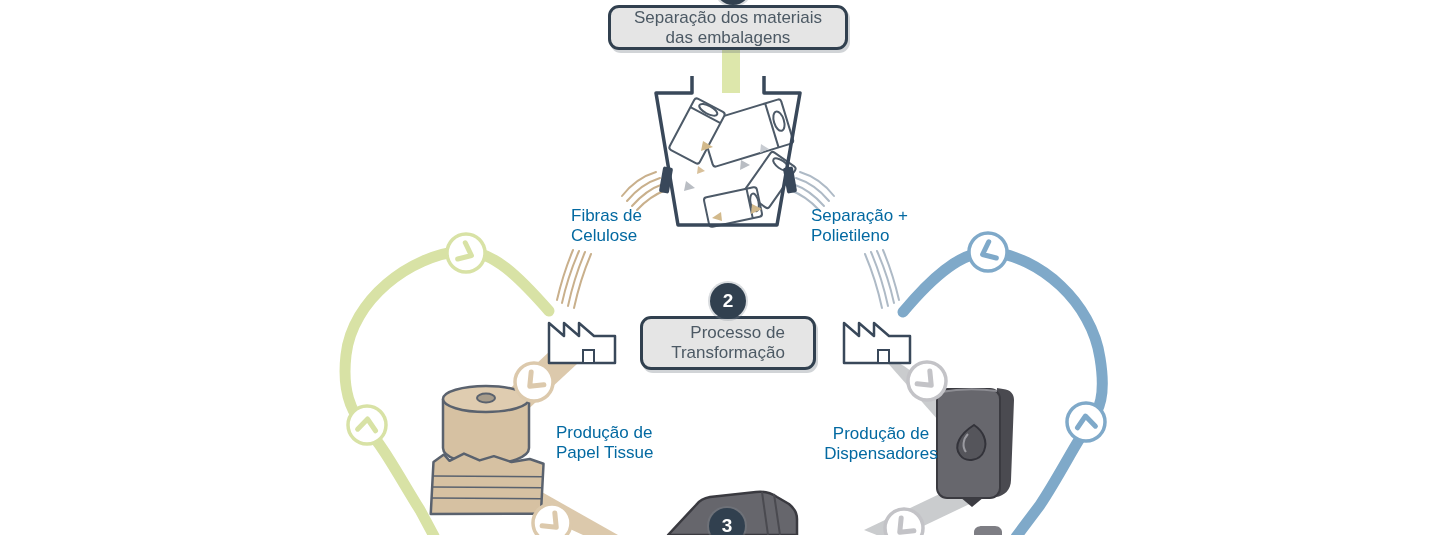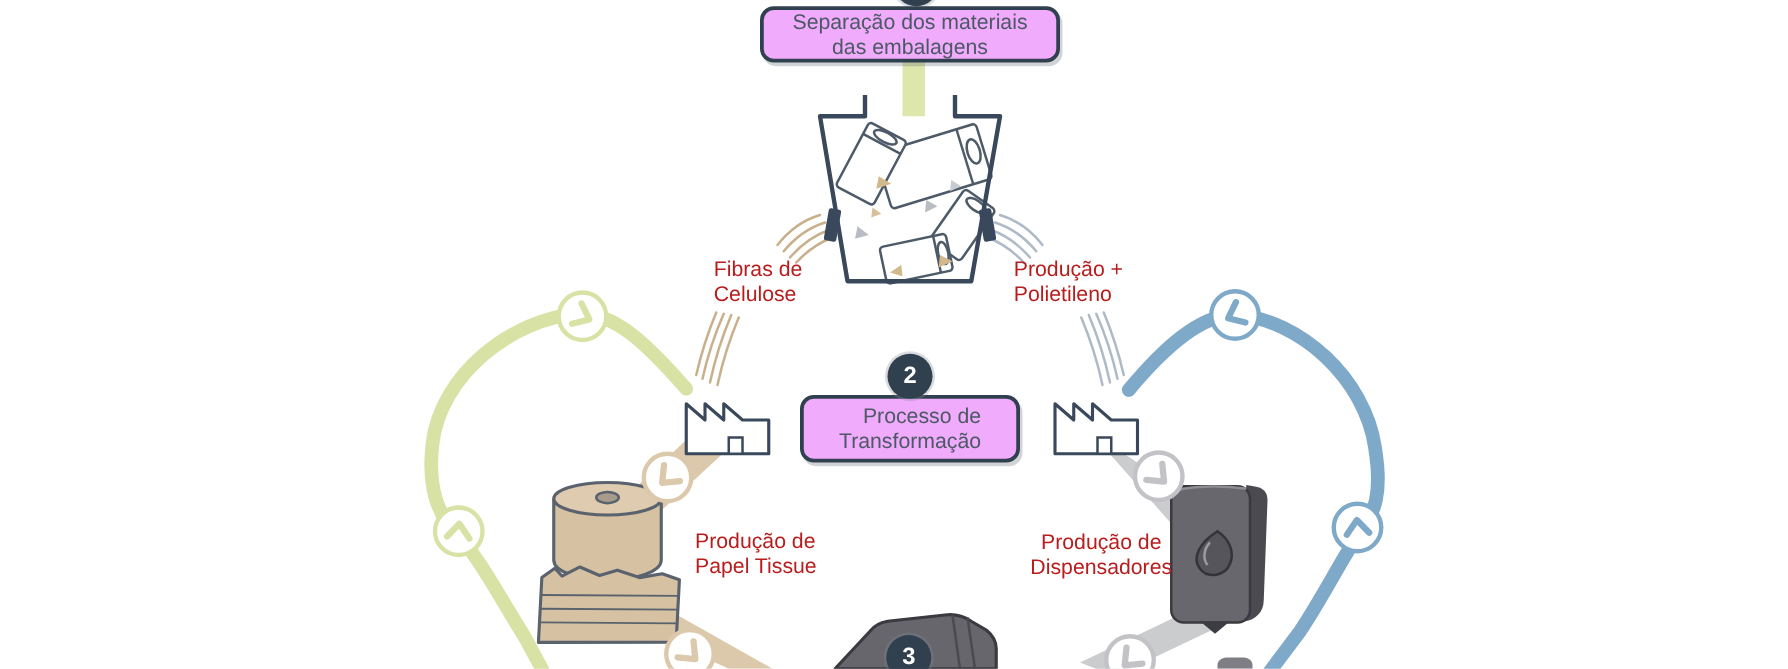--- a/index.html
+++ b/index.html
@@ -3,32 +3,32 @@
 <meta charset="utf-8">
 <style>
   html,body{margin:0;padding:0;}
   body{
     width:1430px;height:535px;position:relative;overflow:hidden;background:#ffffff;
     font-family:"Liberation Sans", sans-serif;
   }
   #scene{position:absolute;left:0;top:0;}
   .abs{position:absolute;box-sizing:border-box;}
   .panel{
-    background:#f0abfc;border:3px solid #31404f;border-radius:11px;
+    background:#e5e5e5;border:3px solid #31404f;border-radius:11px;
     display:flex;align-items:center;justify-content:center;text-align:center;
     color:#4c5964;font-size:17px;line-height:20px;white-space:pre-line;
     box-shadow:2px 3px 0 rgba(90,100,110,0.28);
   }
   .badge{
     background:#31404f;color:#ffffff;border-radius:50%;
     width:36px;height:36px;display:flex;align-items:center;justify-content:center;
     font-size:19px;font-weight:bold;
     box-shadow:0 0 0 2px rgba(130,140,150,0.30);
   }
-  .lbl{color:#b91c1c;font-size:17px;line-height:19.5px;white-space:pre-line;}
+  .lbl{color:#0369a1;font-size:17px;line-height:19.5px;white-space:pre-line;}
   .lbl.center{text-align:center;}
 </style>
 </head>
 <body>
 
 <svg id="scene" width="1430" height="535" viewBox="0 0 1430 535">
 
   <path d="M 549 311 C 520 278 492 249 462 251 C 410 255 352 300 346 355
            C 342 390 350 412 366 428 C 382 444 400 478 420 510 L 434 536" fill="none" stroke="#d8e2a5" stroke-width="11" stroke-linecap="round"></path>
   <path d="M 903 312 C 928 282 960 250 990 252 C 1040 256 1092 303 1100 358
@@ -174,21 +174,21 @@
 </svg>
 
 <div class="abs badge" style="left:715px;top:-31px;"></div>
 
 <div class="abs panel" style="left:608px;top:5px;width:240px;height:45px;">Separação dos materiais
 das embalagens</div>
 
 <div class="abs lbl" style="left:571px;top:206px;">Fibras de
 Celulose</div>
 
-<div class="abs lbl" style="left:811px;top:206px;">Produção +
+<div class="abs lbl" style="left:811px;top:206px;">Separação +
 Polietileno</div>
 
 <div class="abs badge" style="left:710px;top:283px;z-index:3;">2</div>
 
 <div class="abs panel" style="left:640px;top:316px;width:176px;height:54px;z-index:2;text-align:right;">Processo de
 Transformação</div>
 
 <div class="abs lbl" style="left:556px;top:423px;">Produção de
 Papel Tissue</div>
 

